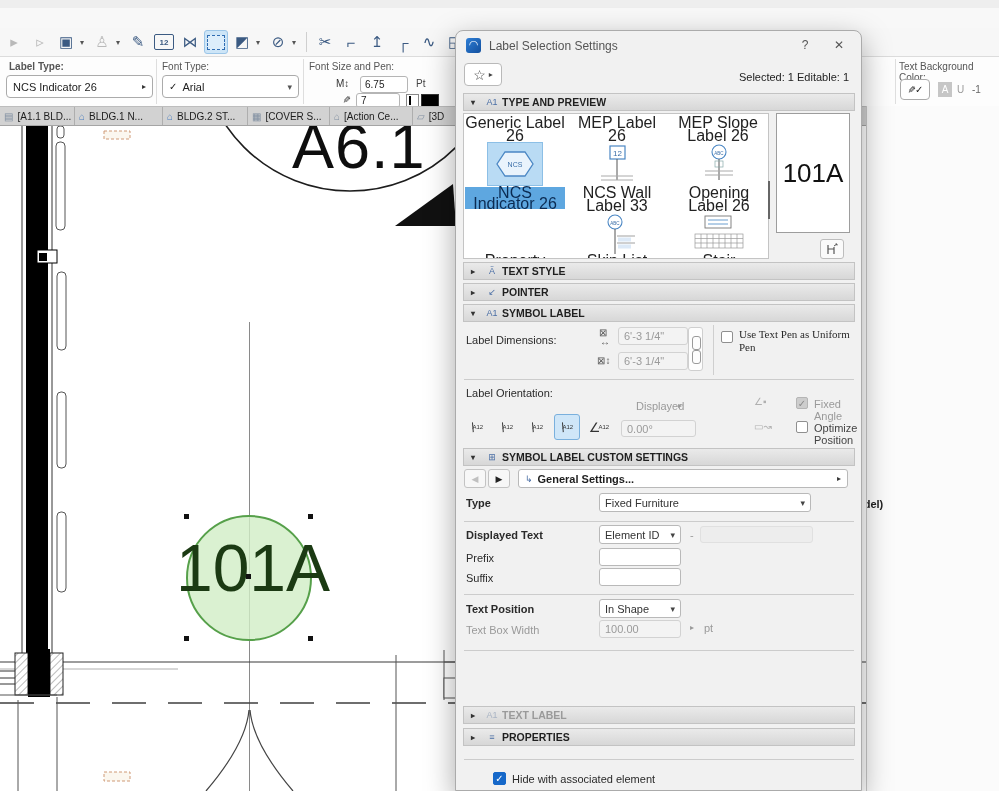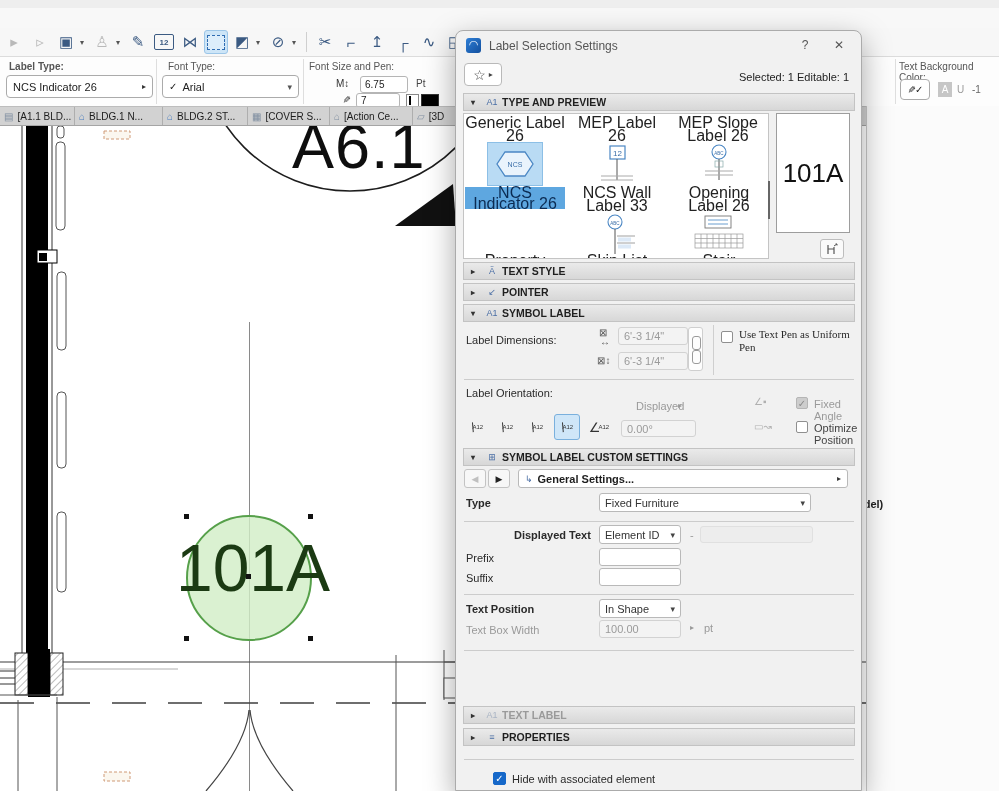--- a/index.html
+++ b/index.html
@@ -155,21 +155,21 @@
   </div>
 
   <div class="abs" id="infobar">
     <span class="grplabel" style="left:9px;top:4px;font-weight:bold;">Label Type:</span>
     <div class="fld" style="left:6px;top:18px;width:147px;height:23px;">
       <span>NCS Indicator 26</span>
       <span class="flyout">▸</span>
     </div>
     <div class="vsep" style="left:156px;"></div>
 
-    <span class="grplabel" style="left:168px;top:4px;">Font Type:</span>
+    <span class="grplabel" style="left:162px;top:4px;">Font Type:</span>
     <div class="fld" style="left:162px;top:18px;width:137px;height:23px;">
       <span style="margin-right:5px;font-size:10px;">✓</span>
       <span>Arial</span>
       <span class="chev">▾</span>
     </div>
     <div class="vsep" style="left:303px;"></div>
 
     <span class="grplabel" style="left:309px;top:4px;">Font Size and Pen:</span>
     <span class="mini" style="left:336px;top:21px;color:#333;">M↕</span>
     <div class="minifld" style="left:360px;top:19px;width:48px;height:17px;">
@@ -476,21 +476,21 @@
       <span class="flyout">▸</span>
     </div>
 
     <span class="lbl b" style="left:10px;top:466px;">Type</span>
     <div class="dfld" style="left:143px;top:462px;width:212px;height:19px;">
       <span>Fixed Furniture</span>
       <span class="chev">▾</span>
     </div>
     <div class="divline" style="top:490px;"></div>
 
-    <span class="lbl b" style="left:10px;top:498px;margin-left:48px;">Displayed Text</span>
+    <span class="lbl b" style="left:10px;top:498px;">Displayed Text</span>
     <div class="dfld" style="left:143px;top:494px;width:82px;height:19px;">
       <span>Element ID</span>
       <span class="chev">▾</span>
     </div>
     <span class="lbl g" style="left:234px;top:498px;">-</span>
     <div class="dfld dis" style="left:244px;top:495px;width:113px;height:17px;border-color:#e0e0e0;background:#ededed;"></div>
 
     <span class="lbl" style="left:10px;top:521px;">Prefix</span>
     <div class="dfld" style="left:143px;top:517px;width:82px;height:18px;"></div>
     <span class="lbl" style="left:10px;top:541px;">Suffix</span>

